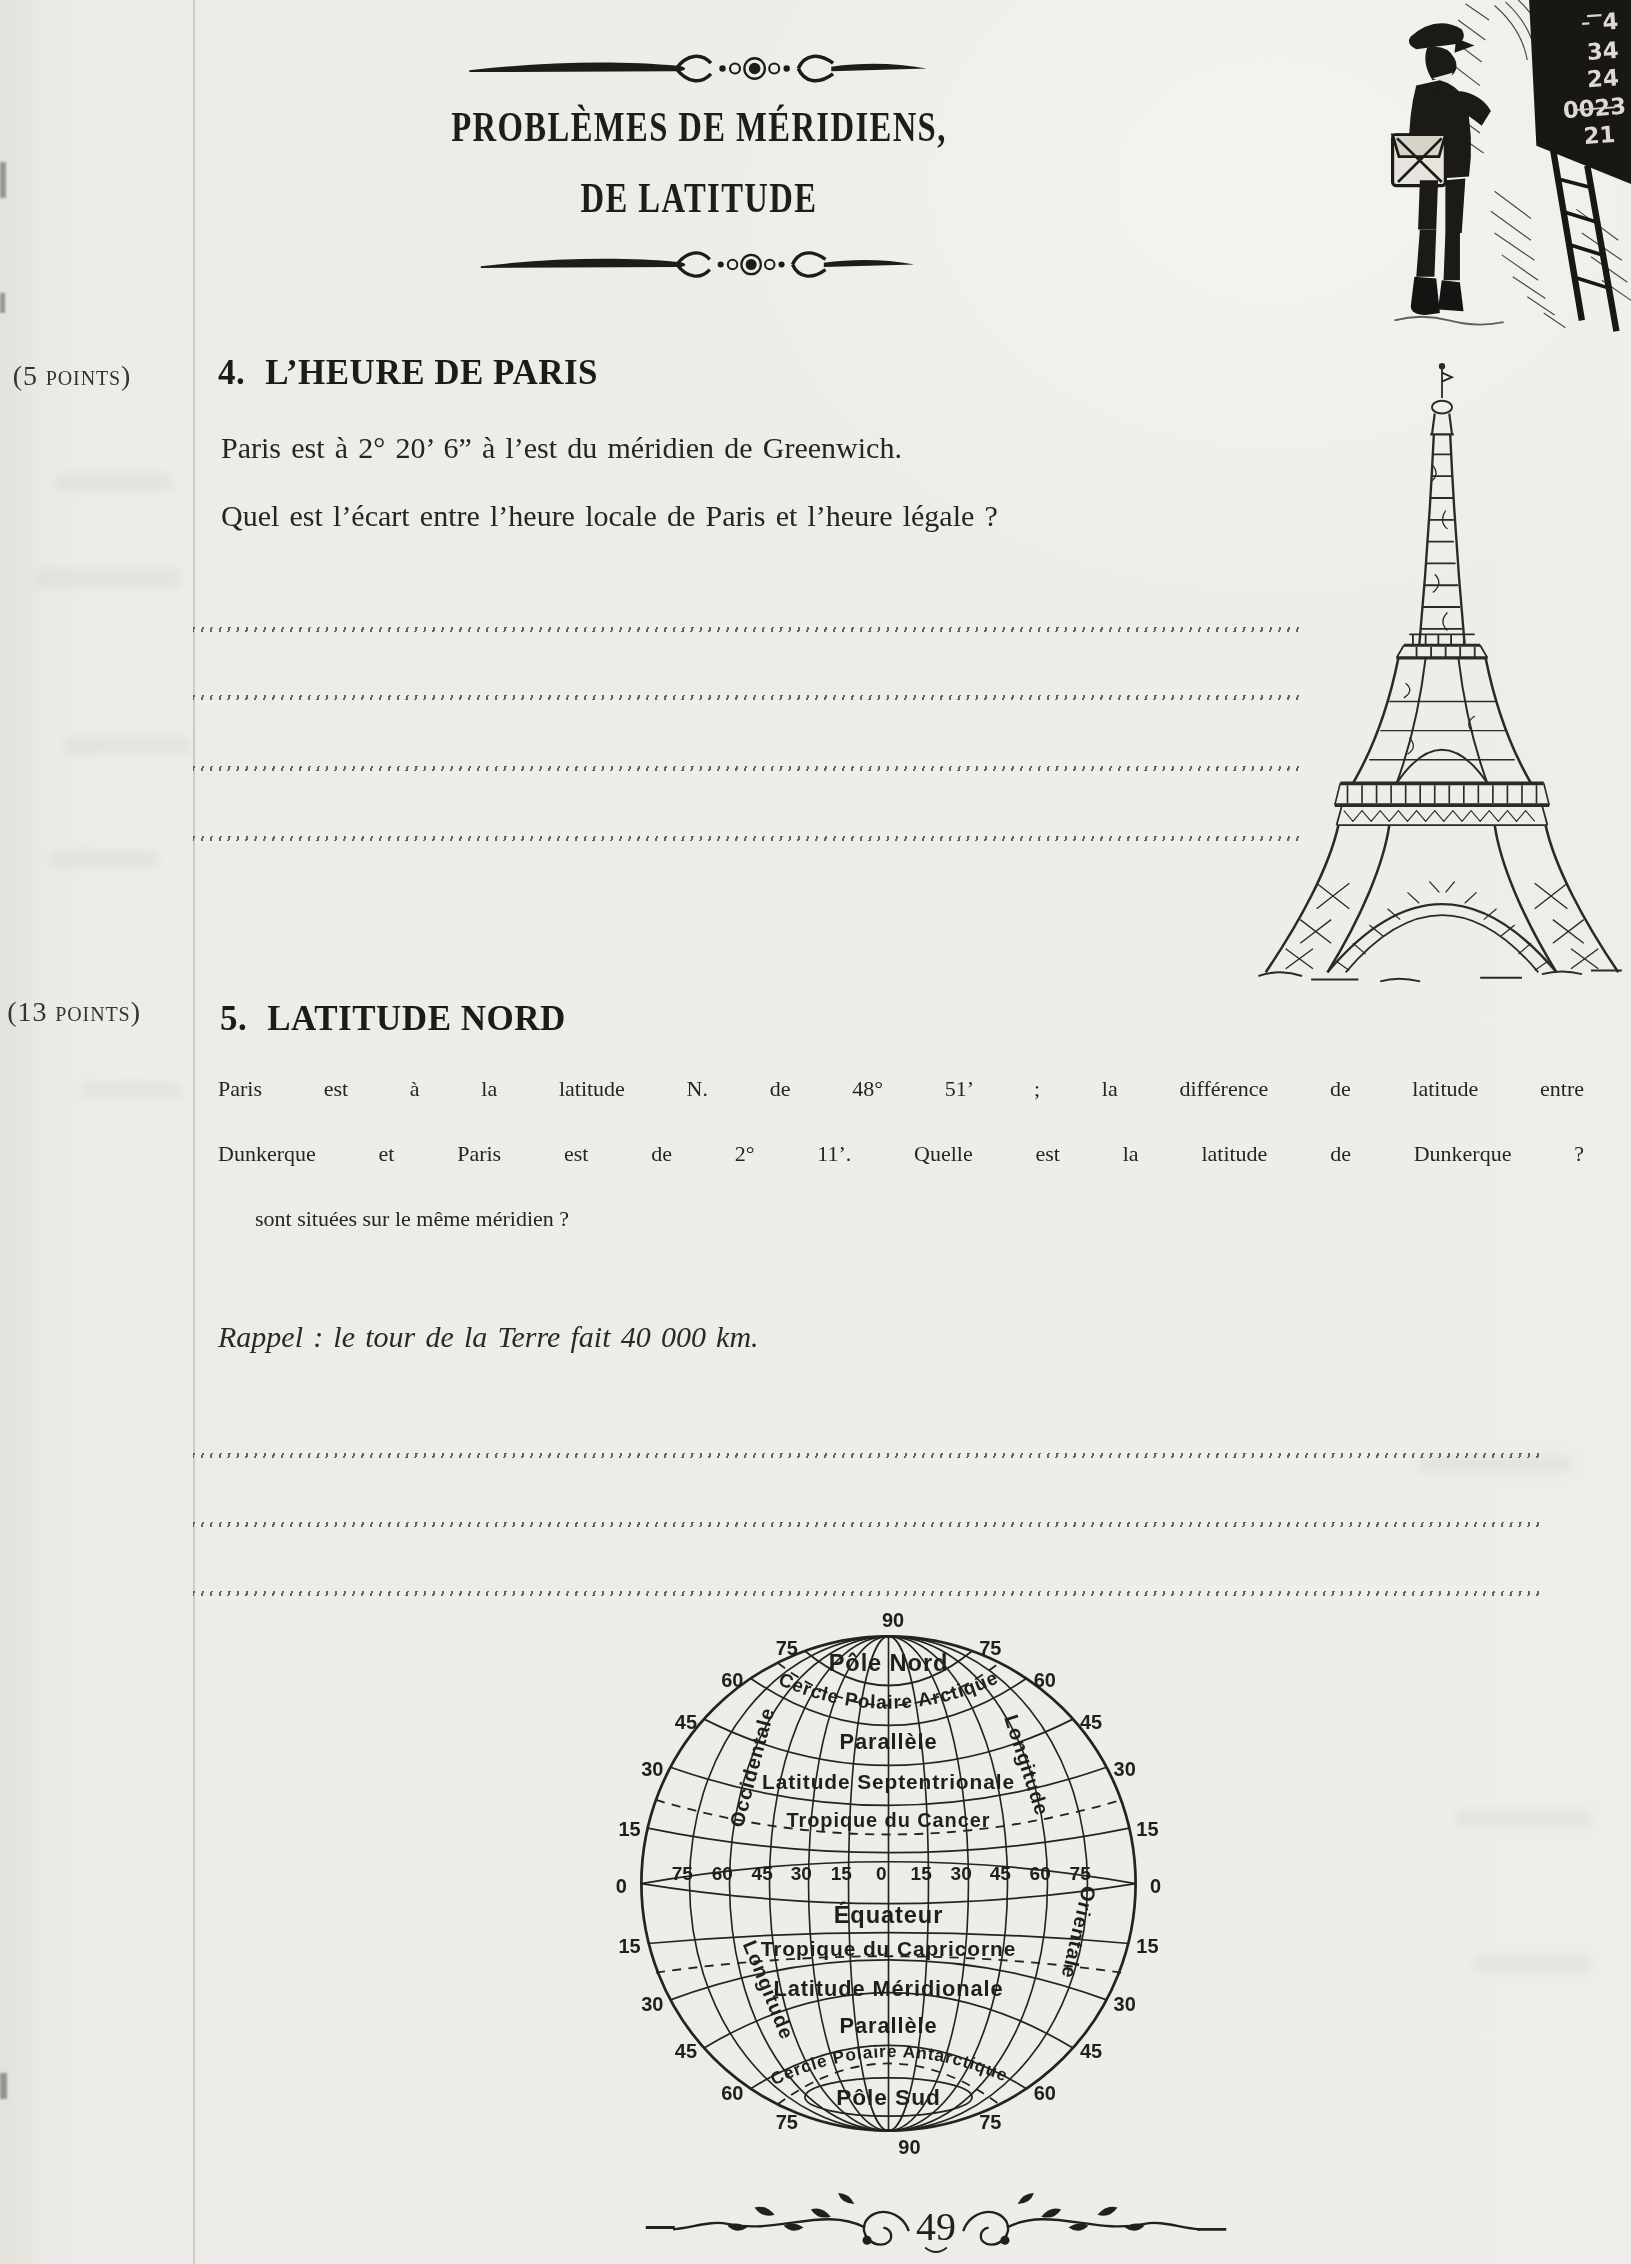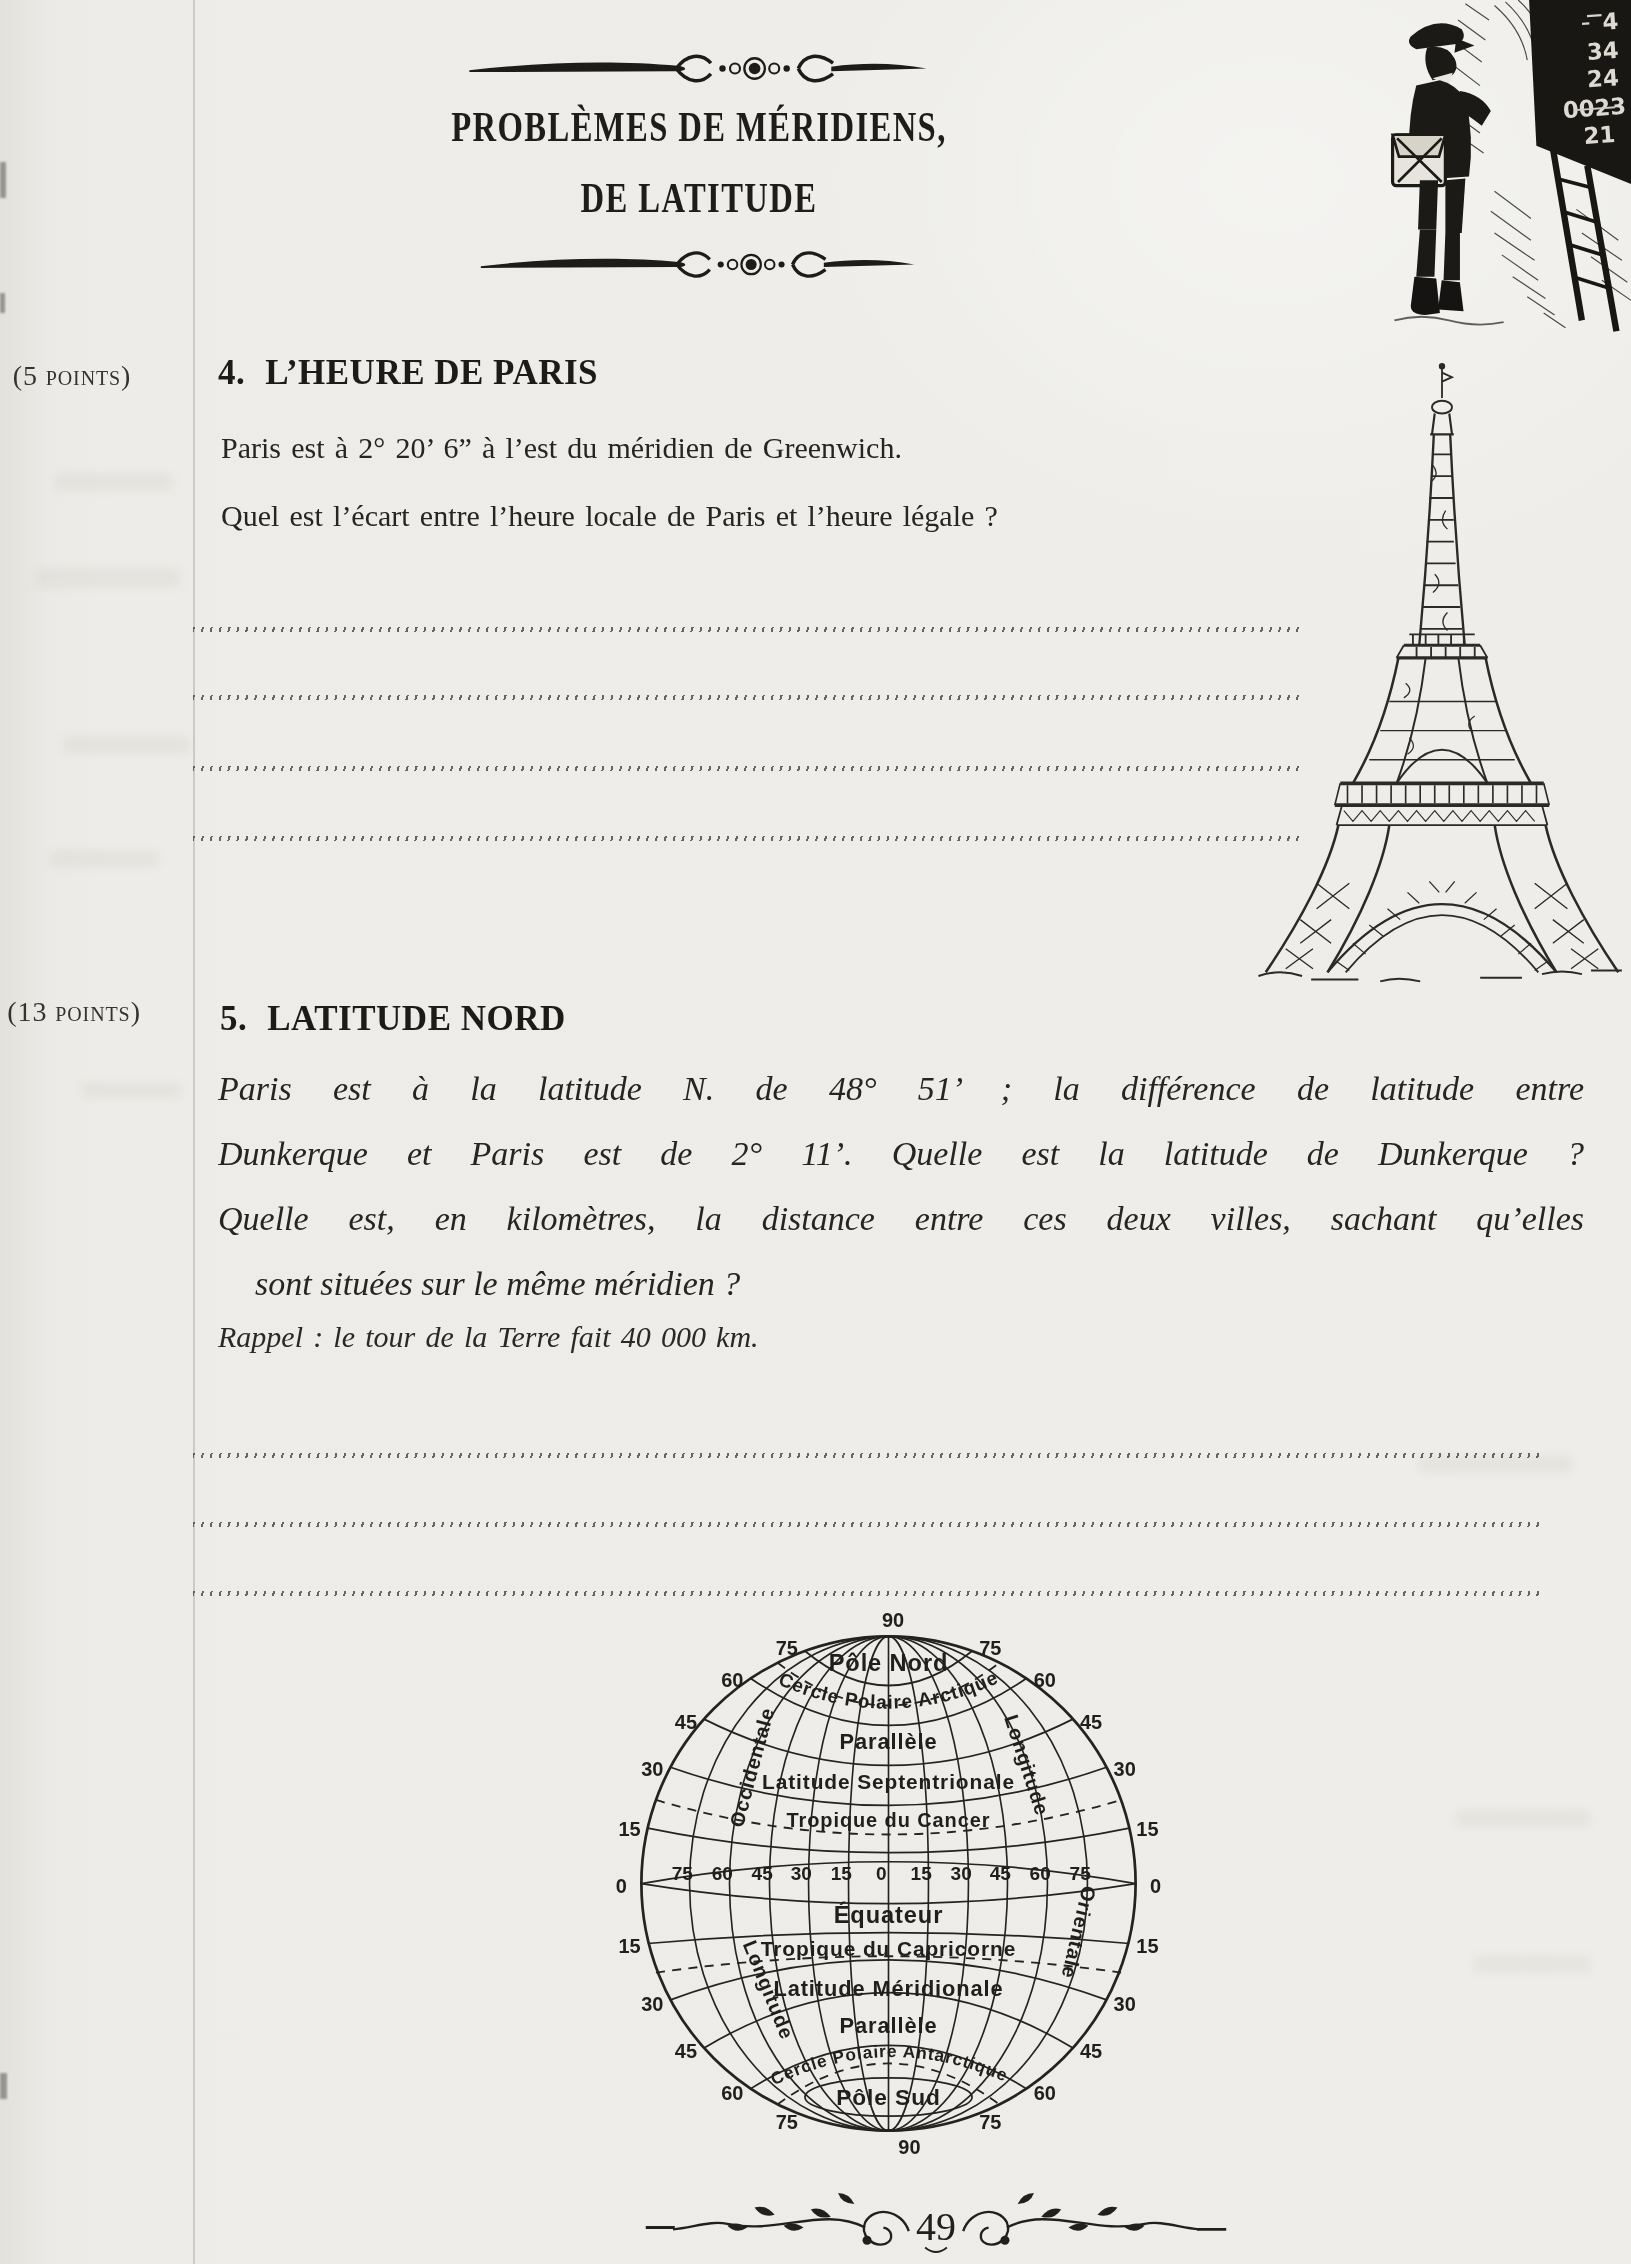--- a/index.html
+++ b/index.html
@@ -22,21 +22,21 @@
   
   .points{
     font-size:28px; color:#343330; font-variant:small-caps; letter-spacing:0.9px; white-space:nowrap;
   }
   
   .ex-head{font-weight:bold; font-size:35px; color:#1c1b18; letter-spacing:0.5px; white-space:nowrap;}
   .ex-head .num{margin-right:20px;}
   
   .body-line{font-size:30px; color:#262521; white-space:nowrap; word-spacing:2.7px;}
   .just{white-space:normal; text-align:justify; text-align-last:justify; word-spacing:1.8px;}
-  .para5{width:1366px; font-size:34px; color:#262521; line-height:65px;font-style:italic;}
+  .para5{width:1366px; font-size:22px; color:#262521; line-height:65px;}
   .para5 div{height:65px; overflow:hidden;}
   .para5 .last{text-align:left; text-align-last:left;margin-left:37px;}
   .rappel{font-style:italic; font-size:30px; color:#2a2925; word-spacing:2.7px; white-space:nowrap;}
   
   .ans{
     height:4.5px;
     background-image:repeating-linear-gradient(105deg,#45433e 0px,#45433e 2px,transparent 2px,transparent 8.6px);
     opacity:.8;
   }
   
@@ -195,21 +195,20 @@
 
   <div class="abs points" style="left:7.3px;top:996px;">(13 points)</div>
 
   <div class="abs ex-head" style="left:220px;top:987px;margin-top:12px;">
     <span class="num">5.</span><span>LATITUDE NORD</span>
   </div>
 
   <div class="abs para5" style="left:218px;top:1056px;">
     <div class="just">Paris est à la latitude N. de 48° 51’ ; la différence de latitude entre</div>
     <div class="just">Dunkerque et Paris est de 2° 11’. Quelle est la latitude de Dunkerque ?</div>
-    <div class="just">Quelle est, en kilomètres, la distance entre ces deux villes, sachant qu’elles</div>
     <div class="last">sont situées sur le même méridien ?</div>
   </div>
 
   <div class="abs rappel" style="left:218px;top:1320px;">Rappel : le tour de la Terre fait 40 000 km.</div>
 
   <div class="abs ans" style="left:193px;top:1453px;width:1347px;"></div>
   <div class="abs ans" style="left:193px;top:1522px;width:1347px;"></div>
   <div class="abs ans" style="left:193px;top:1591px;width:1347px;"></div>
 
   <svg class="abs" style="left:593px;top:1611px;" width="591" height="556" viewBox="0 0 650 612">

